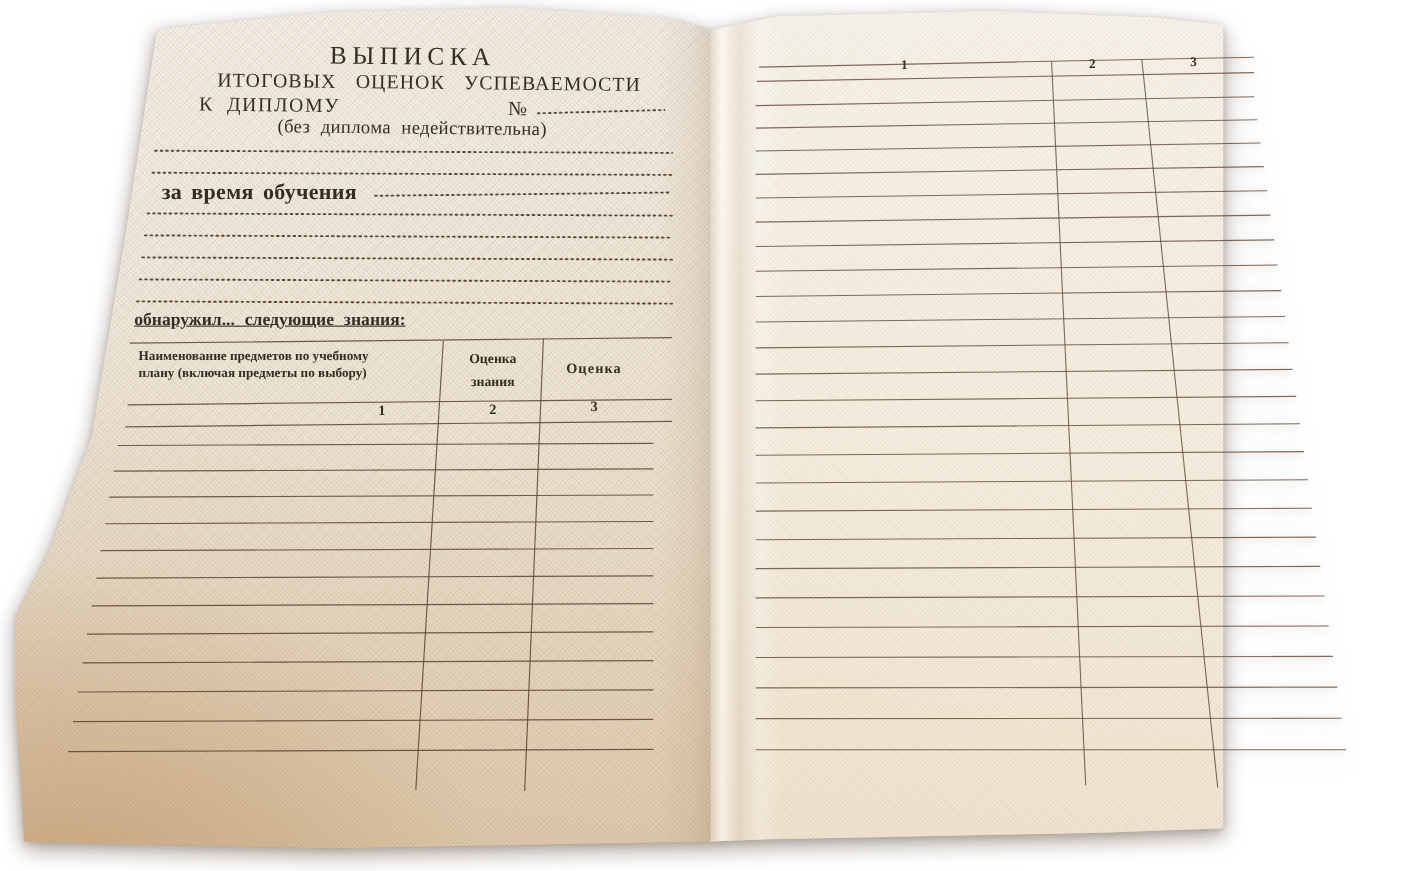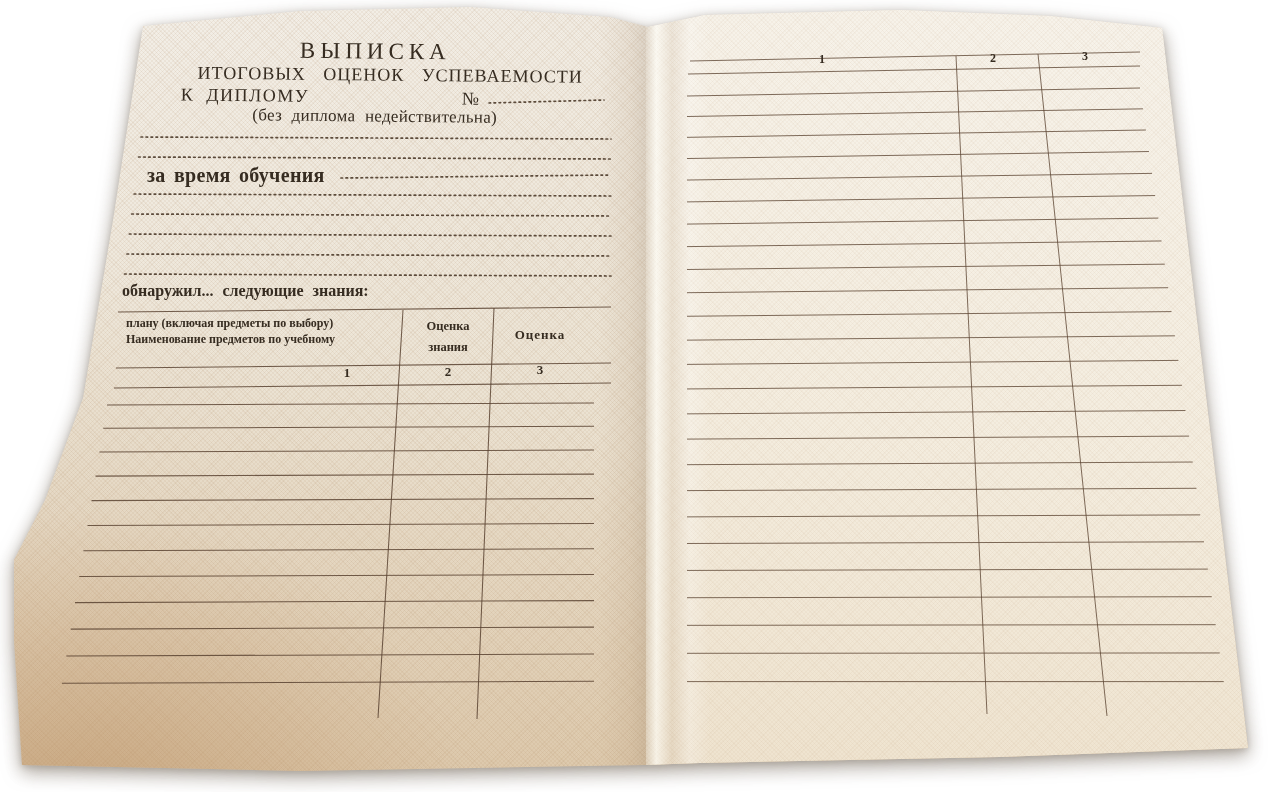--- a/index.html
+++ b/index.html
@@ -2,21 +2,21 @@
 <html><head>
 <meta charset="utf-8">
 <style>
   html, body {
     margin: 0; padding: 0;
     width: 1280px; height: 792px;
     background: #ffffff;
     overflow: hidden;
     font-family: "Liberation Serif", "DejaVu Serif", serif;
   }
-  .photo { position: relative; width: 1280px; height: 792px; }
+  .photo { position: relative; width: 1112px; height: 792px; }
 
   .shadow-wrap {
     position: absolute; inset: 0;
     filter: drop-shadow(0 6px 9px rgba(118,106,92,0.50)) drop-shadow(0 2px 3px rgba(118,106,92,0.35));
   }
 
   .spread {
     position: absolute; inset: 0;
     clip-path: polygon(
       143px 26px, 300px 11px, 470px 7px, 610px 17px, 648px 27px,
@@ -64,21 +64,21 @@
 
   .heading-group { position: absolute; left: 100px; top: 30px; width: 560px; height: 110px;
                    transform: rotate(0.6deg); transform-origin: 40% 50%; }
   .hg-line1 { left: 150px; top: 8px;  width: 250px; font-size: 23px; letter-spacing: 5px; }
   .hg-line2 { left: 55px;  top: 34px; width: 470px; font-size: 18px; letter-spacing: 1px; word-spacing: 12px; }
   .hg-dipl  { left: 81px;  top: 56px; font-size: 18px; letter-spacing: 1.5px; word-spacing: 6px; }
   .hg-num   { left: 362px; top: 57px; font-size: 18px; }
   .hg-note  { left: 50px;  top: 76px; width: 450px; font-size: 17px; word-spacing: 5px; letter-spacing: .3px; }
 
   .study-label { left: 147px; top: 164px; font-size: 20px; letter-spacing: .3px; word-spacing: 3px; }
-  .found-label { left: 122px; top: 282px; font-size: 16px; word-spacing: 5px; }
+  .found-label { left: 122px; top: 282px; font-size: 16px; word-spacing: 5px; text-decoration: underline; }
 
   .lt-col1 { left: 126px; top: 316px; width: 272px; font-size: 12px; line-height: 15.5px; white-space: normal; }
   .lt-col2a { left: 412px; top: 319px; width: 72px; font-size: 12.5px; }
   .lt-col2b { left: 412px; top: 340px; width: 72px; font-size: 12.5px; }
   .lt-col3  { left: 500px; top: 328px; width: 80px; font-size: 13px; letter-spacing: 1px; }
   .ln1 { left: 300px; top: 366px; width: 94px; font-size: 13px; }
   .ln2 { left: 412px; top: 365px; width: 72px; font-size: 13px; }
   .ln3 { left: 500px; top: 363px; width: 80px; font-size: 13px; }
   .rn1 { left: 770px; top: 53px; width: 104px; font-size: 12px; }
   .rn2 { left: 963px; top: 52px; width: 60px;  font-size: 12px; }
@@ -166,22 +166,22 @@
         <div class="t center hg-line2">ИТОГОВЫХ ОЦЕНОК УСПЕВАЕМОСТИ</div>
         <div class="t hg-dipl">К ДИПЛОМУ</div>
         <div class="t hg-num">№</div>
         <div class="t center hg-note">(без диплома недействительна)</div>
       </div>
 
       <div class="t b study-label">за время обучения</div>
       <div class="t b found-label">обнаружил... следующие знания:</div>
 
       <div class="t b lt-col1">
+        <div>Наименование предметов по учебному</div>
         <div>плану (включая предметы по выбору)</div>
-        <div>Наименование предметов по учебному</div>
       </div>
       <div class="t b center lt-col2a">Оценка</div>
       <div class="t b center lt-col2b">знания</div>
       <div class="t b center lt-col3">Оценка</div>
 
       <div class="t b center ln1">1</div>
       <div class="t b center ln2">2</div>
       <div class="t b center ln3">3</div>
 
       <div class="t b center rn1">1</div>

